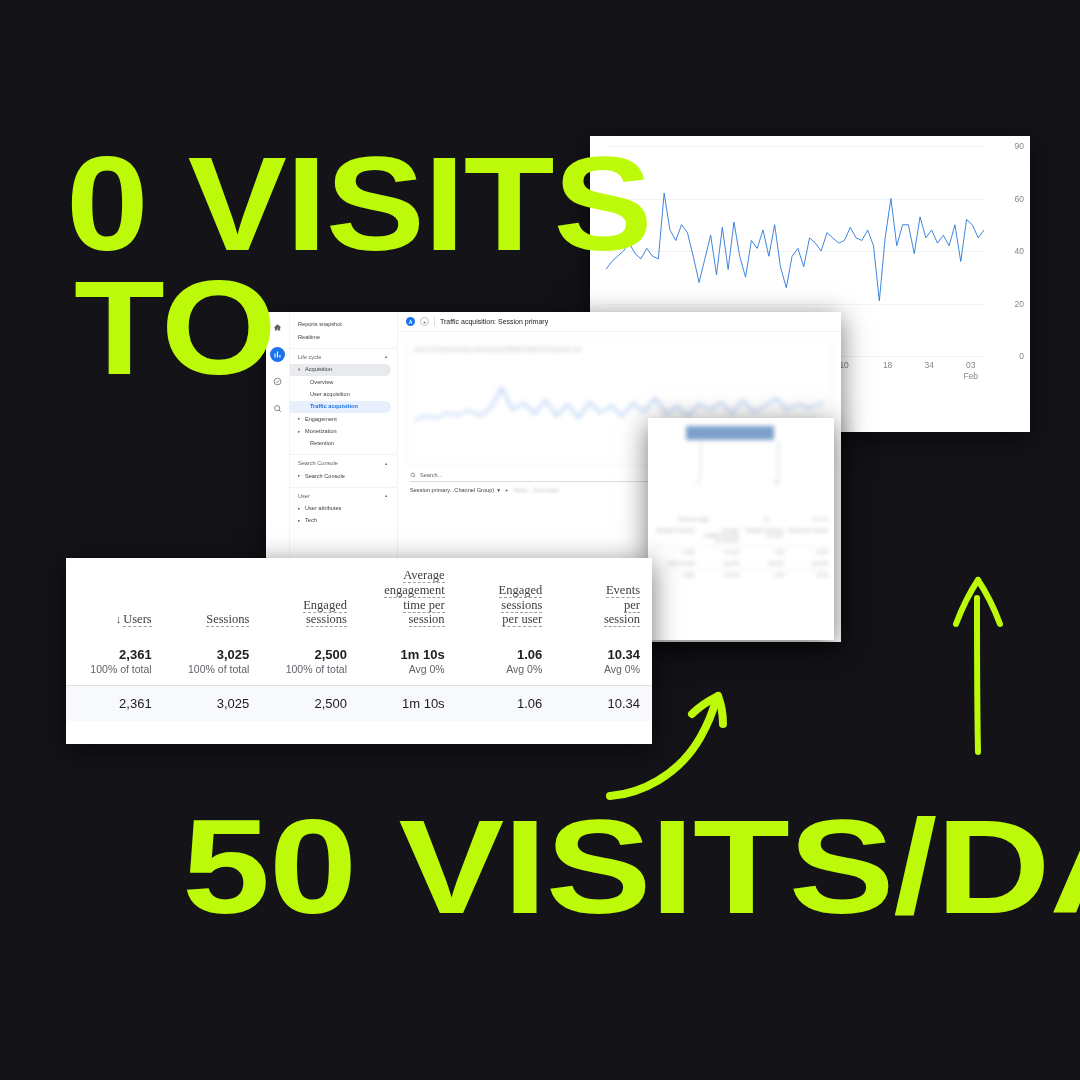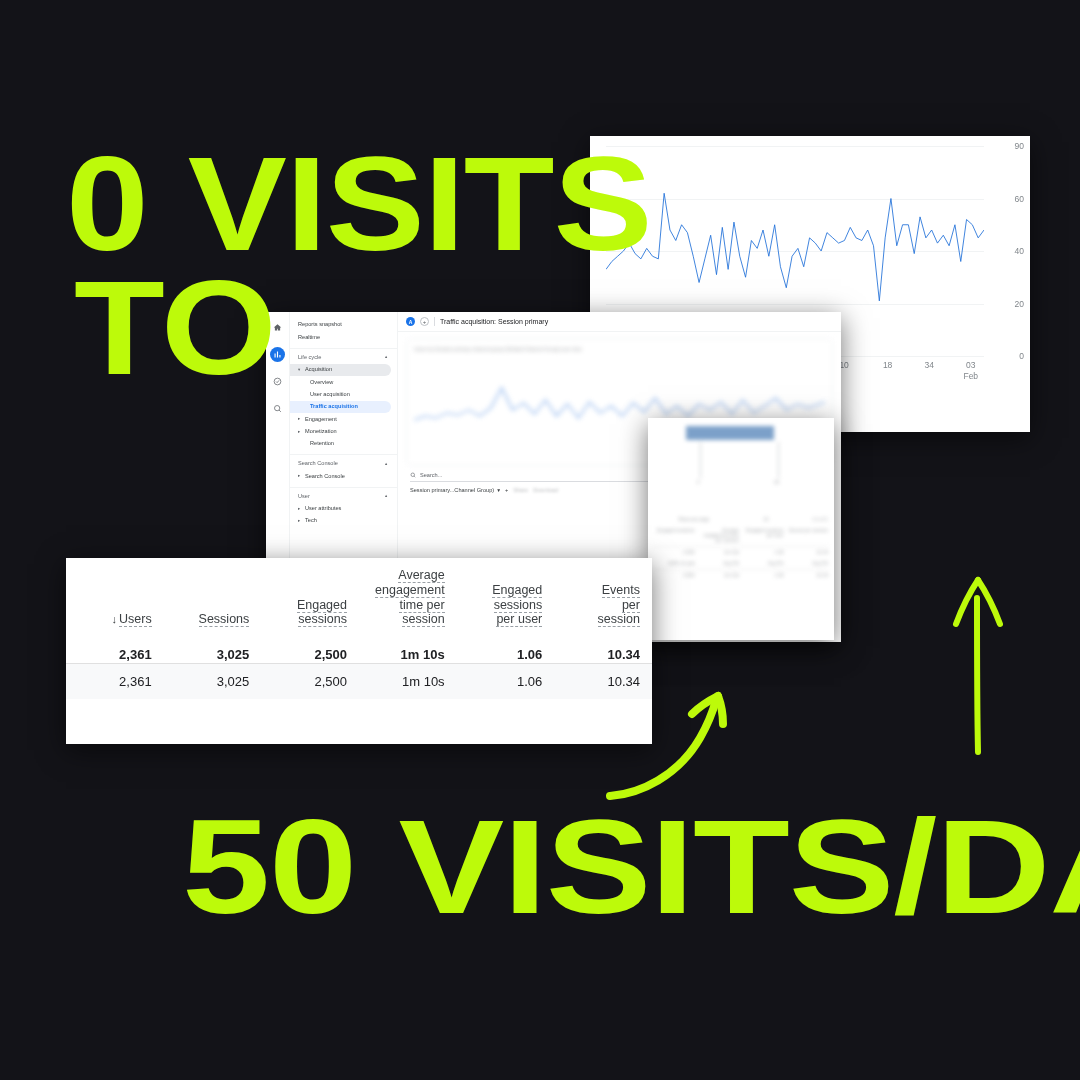--- a/index.html
+++ b/index.html
@@ -186,21 +186,21 @@
     width: 586px; height: 186px;
     background: #fff; overflow: hidden;
   }
   .mt { width: 100%; border-collapse: collapse; table-layout: fixed; }
   .mt th {
     vertical-align: bottom; text-align: right;
     padding: 10px 12px 6px 4px; font-weight: normal;
     font-size: 12.5px; color: #3c4043; line-height: 1.18;
   }
   .mt th .hl {
-    border-bottom: 1px dashed #9aa0a6; display: inline;
+    border-bottom: 1px dashed #9aa0a6; display: inline; font-family: Liberation Serif, serif;
   }
   .mt th .arrow-dn { font-size: 11px; color: #3c4043; margin-right: 2px; }
   .mt td {
     text-align: right; padding: 6px 12px 6px 4px;
     font-size: 13px; color: #202124;
   }
   .mt tr.totals td { font-weight: bold; padding-bottom: 1px; padding-top: 14px; }
   .mt tr.subtotals td { font-weight: normal; color: #5f6368; font-size: 10.5px; padding-top: 0; padding-bottom: 10px; }
   .mt tr.datarow { background: #f8f9fa; }
   .mt tr.datarow td { padding: 10px 12px 10px 4px; color: #202124; }
@@ -437,20 +437,28 @@
       </thead>
     <tbody id="mt-body">
         <tr class="totals">
           <td>2,361</td>
           <td>3,025</td>
           <td>2,500</td>
           <td>1m 10s</td>
           <td>1.06</td>
           <td>10.34</td>
         </tr>
+        <tr class="subtotals">
+          <td>100% of total</td>
+          <td>100% of total</td>
+          <td>100% of total</td>
+          <td>Avg 0%</td>
+          <td>Avg 0%</td>
+          <td>Avg 0%</td>
+        </tr>
         <tr class="datarow sep-top">
           <td>2,361</td>
           <td>3,025</td>
           <td>2,500</td>
           <td>1m 10s</td>
           <td>1.06</td>
           <td>10.34</td>
         </tr>
       </tbody>
   </table>

